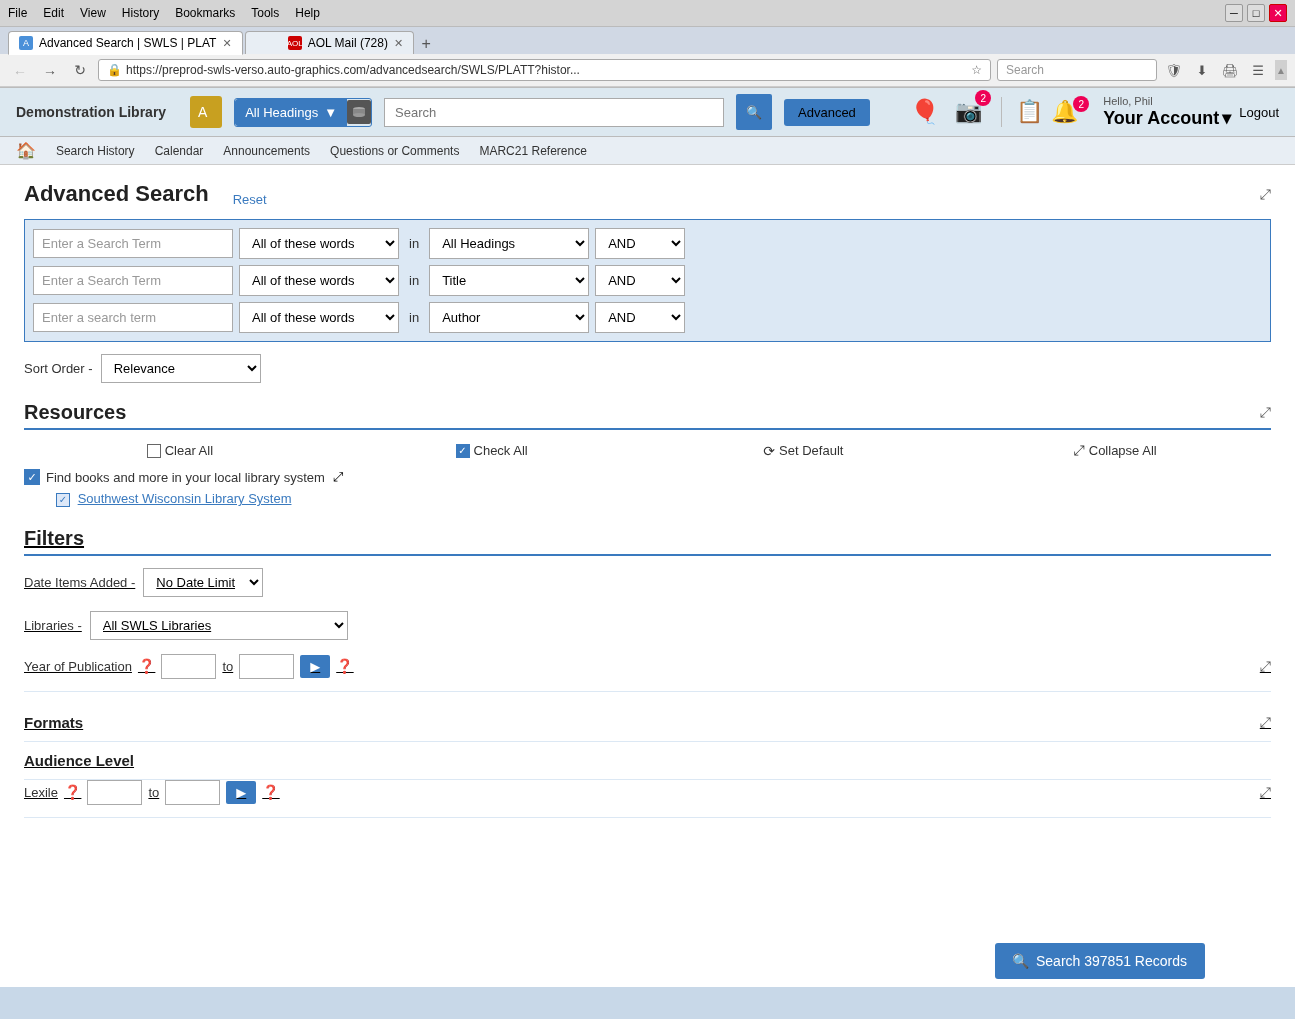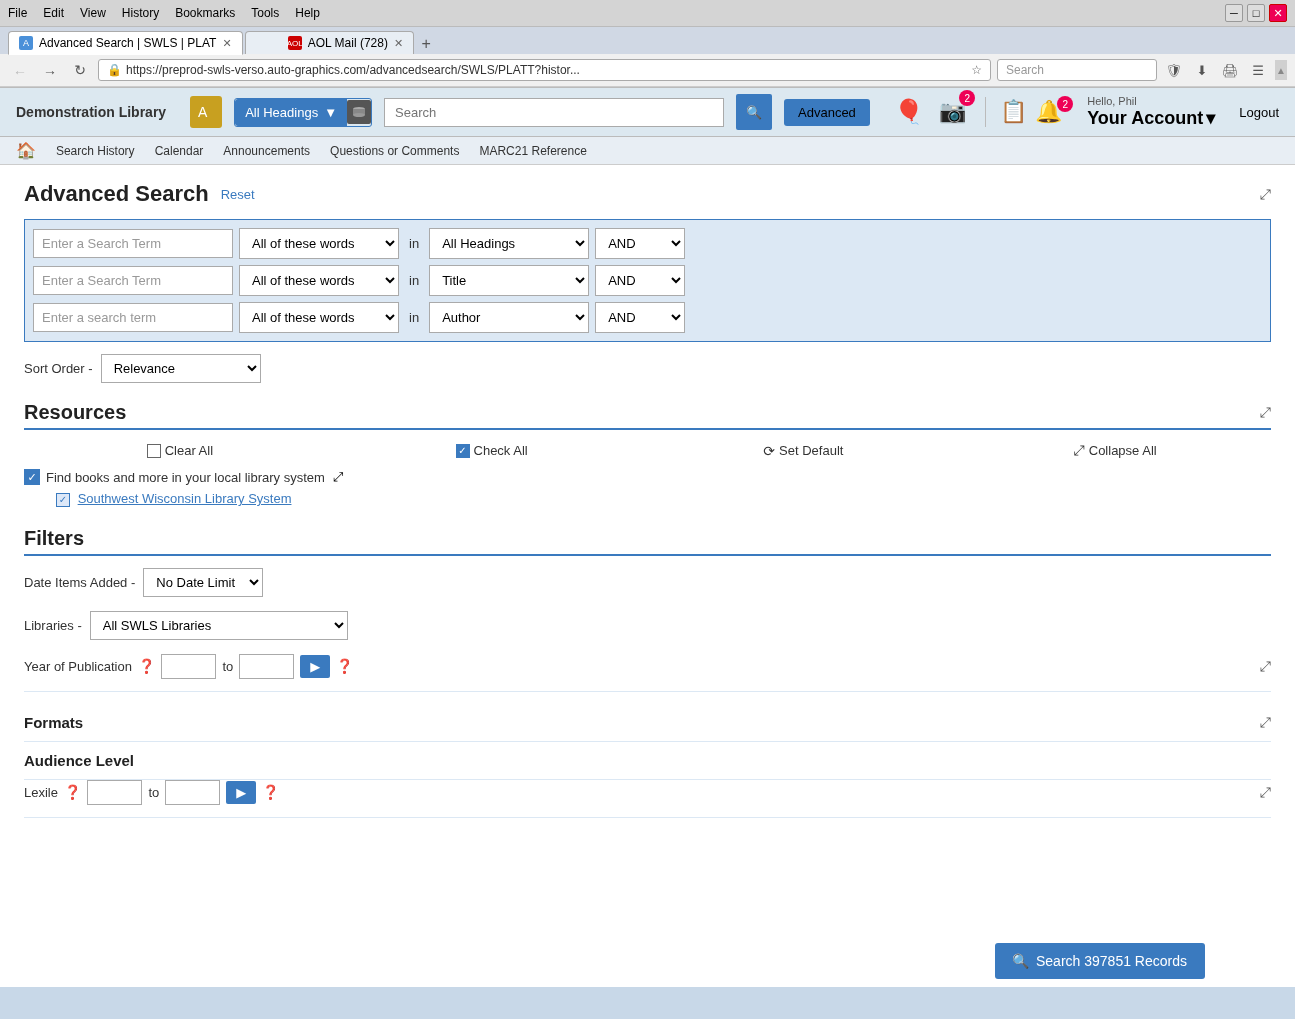--- a/index.html
+++ b/index.html
@@ -89,21 +89,21 @@
     .checkbox-checked { width: 14px; height: 14px; border: 1px solid #3a7abf; display: inline-flex; align-items: center; justify-content: center; background: #3a7abf; color: white; font-size: 10px; }
     .checkbox-big { width: 16px; height: 16px; border: 1px solid #3a7abf; display: inline-flex; align-items: center; justify-content: center; background: #3a7abf; color: white; font-size: 11px; vertical-align: middle; margin-right: 6px; }
 
     .resource-group { display: flex; align-items: center; margin-bottom: 6px; }
     .resource-group-label { font-size: 13px; color: #333; }
     .sub-resource { margin-left: 32px; margin-top: 4px; }
     .sub-resource-link { color: #3a7abf; font-size: 13px; cursor: pointer; text-decoration: underline; }
     .sub-checkbox { width: 14px; height: 14px; border: 1px solid #3a7abf; display: inline-flex; align-items: center; justify-content: center; background: #dde8f8; color: #3a7abf; font-size: 10px; vertical-align: middle; margin-right: 4px; }
 
     
-    .filters-section { margin-bottom: 16px; }
+    .filters-section { margin-bottom: 16px; text-decoration: underline; }
     .filter-row { display: flex; align-items: center; gap: 8px; margin-bottom: 14px; }
     .filter-label { font-size: 13px; color: #333; white-space: nowrap; }
     .filter-select { padding: 5px 8px; border: 1px solid #aaa; font-size: 13px; background: white; cursor: pointer; }
 
     .year-row { display: flex; align-items: center; gap: 6px; margin-bottom: 12px; border-bottom: 1px solid #dce8f4; padding-bottom: 12px; }
     .year-label { font-size: 13px; color: #333; }
     .year-input { width: 55px; padding: 4px 6px; border: 1px solid #aaa; font-size: 13px; }
     .to-label { font-size: 13px; color: #333; }
     .go-btn { background: #3a7abf; color: white; border: none; padding: 4px 10px; cursor: pointer; font-size: 13px; border-radius: 2px; }
     .help-icon { color: #3a7abf; cursor: pointer; font-size: 14px; }
@@ -222,37 +222,37 @@
         <span style="font-size:22px;">🔔</span>
         <span class="notif-badge" style="position:relative;top:-8px;right:6px;">2</span>
       </div>
       <div style="display:flex;flex-direction:column;font-size:12px;cursor:pointer;">
         <span style="font-size:11px;color:#555;">Hello, Phil</span>
         <span style="font-size:18px;font-weight:bold;display:flex;align-items:center;gap:3px;">
           <span>Your Account</span>
           <span>▾</span>
         </span>
       </div>
-      <span style="font-size:13px;cursor:pointer;margin-left:16px;">Logout</span>
+      <span style="font-size:13px;cursor:pointer;margin-left:0;">Logout</span>
     </div>
   </div>
 
   <div class="secondary-nav">
     <span class="nav-home">🏠</span>
     <a class="nav-link">Search History</a>
     <a class="nav-link">Calendar</a>
     <a class="nav-link">Announcements</a>
     <a class="nav-link">Questions or Comments</a>
     <a class="nav-link">MARC21 Reference</a>
   </div>
 
   <div class="main-content">
 
     <div class="page-title-row">
-      <div style="display:flex;align-items:center;gap:12px;">
+      <div style="display:flex;align-items:flex-end;gap:24px;">
         <span class="page-title">Advanced Search</span>
         <a class="reset-link">Reset</a>
       </div>
       <span class="expand-icon">⤢</span>
     </div>
 
     <div class="search-rows-container">
 
       <div class="search-row">
         <input type="text" class="search-term-input" placeholder="Enter a Search Term" style="">

